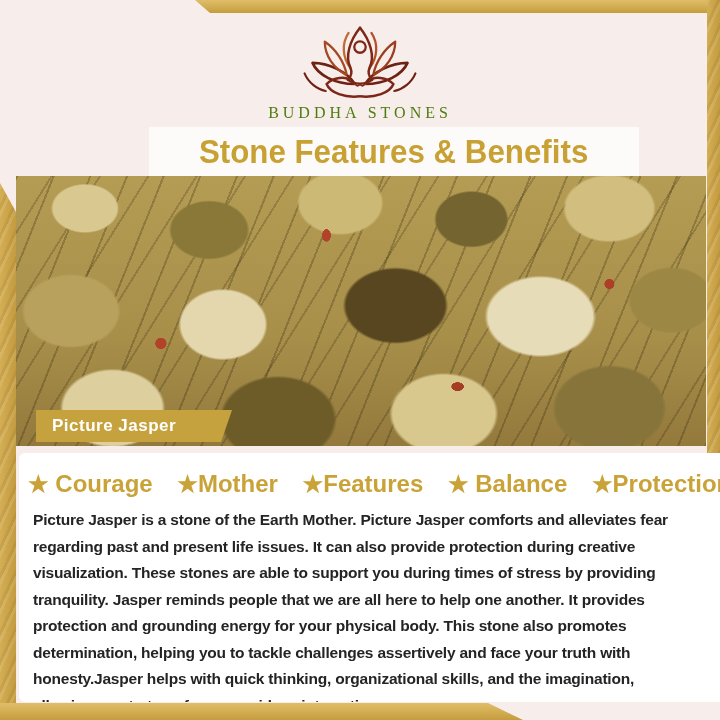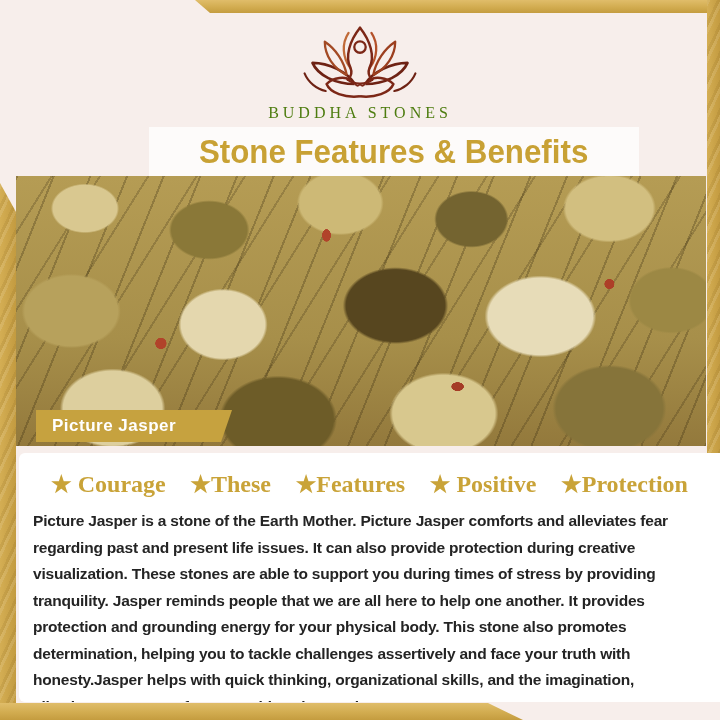--- a/index.html
+++ b/index.html
@@ -58,21 +58,21 @@
   
   .stone-label{position:absolute;left:36px;top:410px;width:196px;height:32px;background:#c6a23f;
       clip-path:polygon(0 0,100% 0,calc(100% - 11px) 100%,0 100%);
       display:flex;align-items:center;}
   .stone-label span{color:#ffffff;font-size:17px;font-weight:700;padding-left:16px;letter-spacing:.5px;white-space:nowrap;}
 
   
   .panel{position:absolute;left:19px;top:453px;width:701px;height:249px;background:#ffffff;
       border-radius:6px 0 0 6px;overflow:hidden;}
   .benefits{margin-top:16px;text-align:center;color:#c9a338;font-weight:700;font-size:24px;line-height:30px;white-space:nowrap;}
-  .benefit{display:inline-block;margin:0 9px;font-family:Liberation Serif, serif;}
+  .benefit{display:inline-block;margin:0 9px;}
   .benefit .star{font-size:23px;}
   .desc{margin:8px 24px 0 14px;color:#242424;font-weight:700;font-size:15.5px;line-height:26.5px;letter-spacing:-.2px;text-align:left;}
 </style>
 </head>
 <body>
 
 <div class="stage">
 
   <div class="band band-top"></div>
   <div class="band textured band-right"></div>
@@ -115,21 +115,21 @@
 
   <div class="photo"></div>
 
   <div class="stone-label">
     <span>Picture Jasper</span>
   </div>
 
   <div class="panel">
     <div class="benefits">
       <span class="benefit"><span class="star">★</span><span> Courage</span></span>
-      <span class="benefit"><span class="star">★</span><span>These</span></span>
+      <span class="benefit"><span class="star">★</span><span>Mother</span></span>
       <span class="benefit"><span class="star">★</span><span>Features</span></span>
-      <span class="benefit"><span class="star">★</span><span> Positive</span></span>
+      <span class="benefit"><span class="star">★</span><span> Balance</span></span>
       <span class="benefit"><span class="star">★</span><span>Protection</span></span>
     </div>
     <div class="desc">Picture Jasper is a stone of the Earth Mother. Picture Jasper comforts and alleviates fear regarding past and present life issues. It can also provide protection during creative visualization. These stones are able to support you during times of stress by providing tranquility. Jasper reminds people that we are all here to help one another. It provides protection and grounding energy for your physical body. This stone also promotes determination, helping you to tackle challenges assertively and face your truth with honesty.Jasper helps with quick thinking, organizational skills, and the imagination, allowing you to transform your ideas into action.</div>
   </div>
 
 </div>
 
 </body></html>

